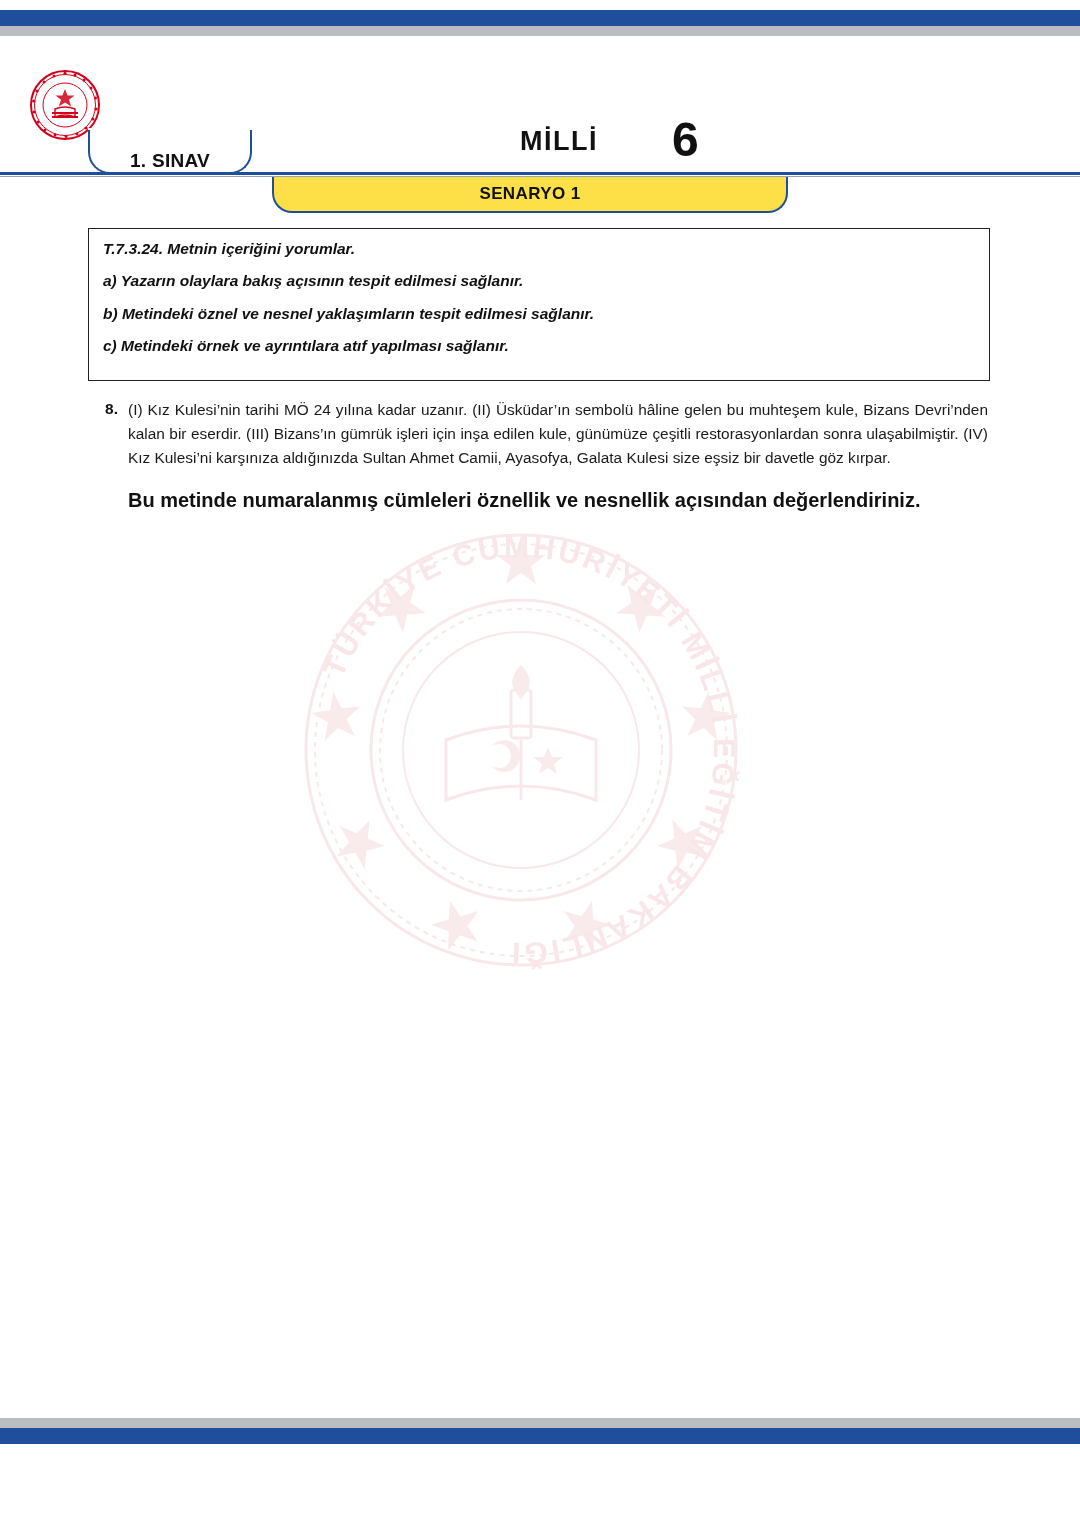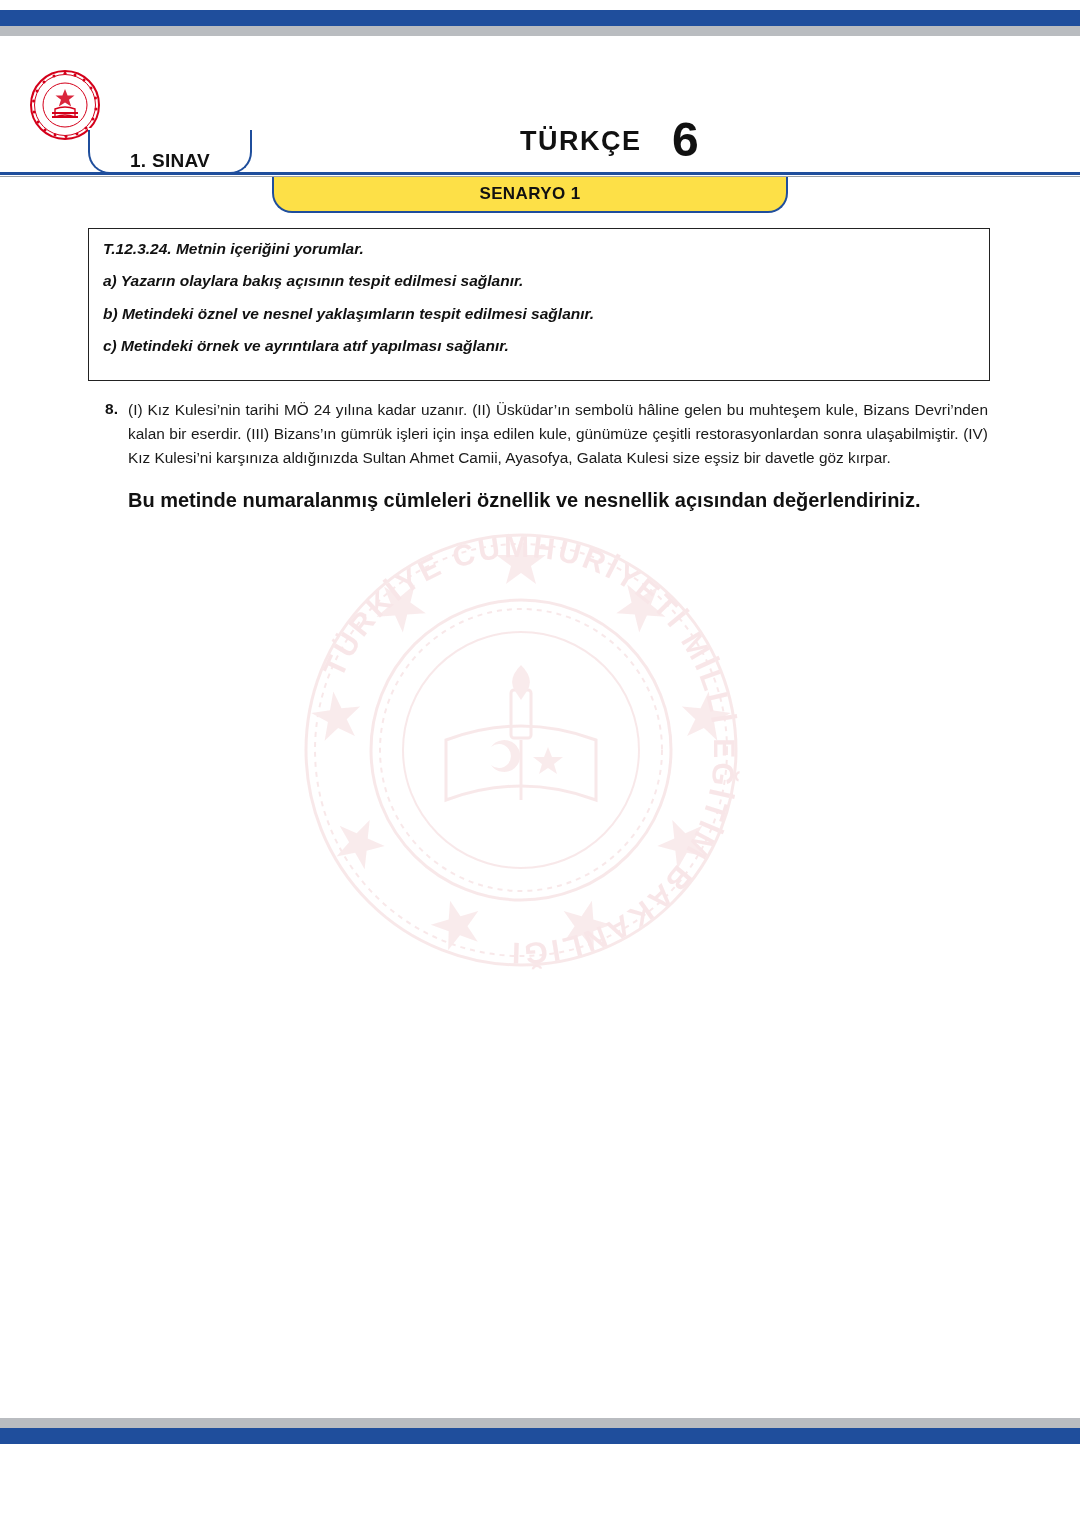--- a/index.html
+++ b/index.html
@@ -249,34 +249,34 @@
       <path d="M24 44 h26 v2 h-26 z M24 48 h26 v2 h-26 z" fill="#d4001a"></path>
       <path d="M27 41 q10 -4 20 0 v8 q-10 -4 -20 0 z" fill="none" stroke="#d4001a" stroke-width="1.4"></path>
     </svg>
   </div>
 
   <div class="badge-top-line"></div>
   <div class="exam-badge">
     <span class="label">1. SINAV</span>
   </div>
 
-  <div class="subject-title">TÜRKÇE</div>
+  <div class="subject-title">MİLLİ</div>
   <div class="grade-number">6</div>
 </div>
 <div class="header-rule"></div>
 <div class="header-rule-thin"></div>
 
 <div class="scenario-wrap">
   <div class="scenario-tab">
     <span class="label">SENARYO 1</span>
   </div>
 </div>
 
 <div class="objectives">
-  <p class="line">T.12.3.24. Metnin içeriğini yorumlar.</p>
+  <p class="line">T.7.3.24. Metnin içeriğini yorumlar.</p>
   <p class="line">a) Yazarın olaylara bakış açısının tespit edilmesi sağlanır.</p>
   <p class="line">b) Metindeki öznel ve nesnel yaklaşımların tespit edilmesi sağlanır.</p>
   <p class="line">c) Metindeki örnek ve ayrıntılara atıf yapılması sağlanır.</p>
 </div>
 
 <div class="question">
   <div class="q-number">8.</div>
   <div class="q-body">
     <p class="q-text">(I) Kız Kulesi’nin tarihi MÖ 24 yılına kadar uzanır. (II) Üsküdar’ın sembolü hâline gelen bu muhteşem kule, Bizans Devri’nden kalan bir eserdir. (III) Bizans’ın gümrük işleri için inşa edilen kule, günümüze çeşitli restorasyonlardan sonra ulaşabilmiştir. (IV) Kız Kulesi’ni karşınıza aldığınızda Sultan Ahmet Camii, Ayasofya, Galata Kulesi size eşsiz bir davetle göz kırpar.</p>
     <p class="q-directive">Bu metinde numaralanmış cümleleri öznellik ve nesnellik açısından değerlendiriniz.</p>

